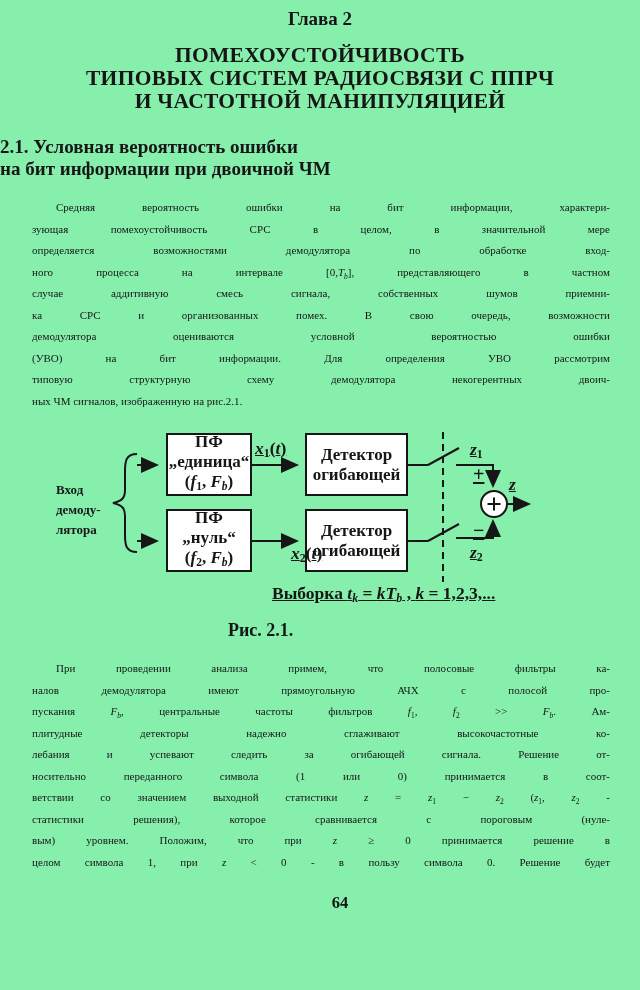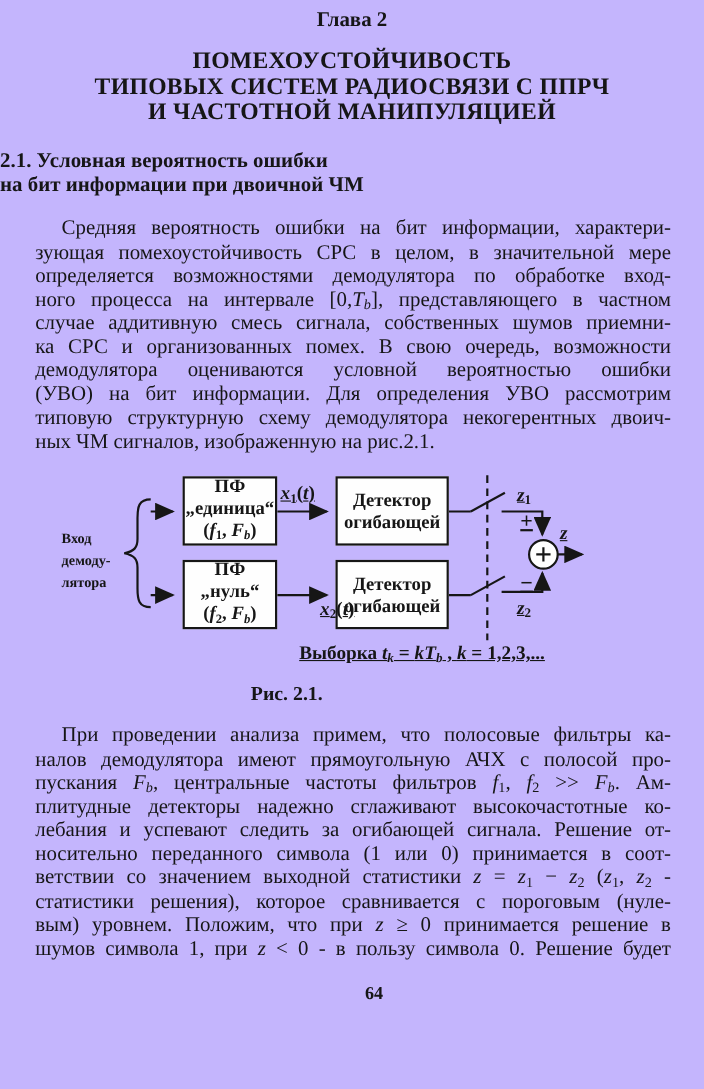--- a/index.html
+++ b/index.html
@@ -1,24 +1,24 @@
 <!DOCTYPE html>
 <html><head>
 <meta charset="utf-8">
 <style>
   html,body{margin:0;padding:0;background:#e8e8e8;}
-  .page{position:relative;width:640px;height:990px;background:#c4b5fd;overflow:hidden;
+  .page{position:relative;width:640px;height:990px;background:#86efac;overflow:hidden;
         font-family:"Liberation Serif","DejaVu Serif",serif;color:#161616;}
   .chapter{position:absolute;top:8px;left:0;width:100%;text-align:center;
            font-weight:bold;font-size:19px;}
   .title{position:absolute;top:44px;left:0;width:100%;text-align:center;
          font-weight:bold;font-size:21.5px;line-height:23px;letter-spacing:.3px;}
   .section{position:absolute;top:136px;left:0;width:100%;text-align:left;
            font-weight:bold;font-size:19px;line-height:22px;}
-  .para{position:absolute;left:32px;width:578px;font-size:19px;line-height:21.5px;}
+  .para{position:absolute;left:32px;width:578px;font-size:11px;line-height:21.5px;}
   .para .rl{text-align:justify;text-align-last:justify;height:21.5px;white-space:nowrap0;}
   .para .rl:first-child{text-indent:24px;}
   .para.end-left .rl:last-child{text-align-last:left;}
   #para1{top:197px;}
   #para2{top:658px;}
   .r-i{font-style:italic;}
   .r-sub{font-size:68%;vertical-align:-15%;}
   .r-isub{font-style:italic;font-size:68%;vertical-align:-15%;}
   .figure{position:absolute;top:430px;left:0;width:640px;height:218px;}
   .figure svg{position:absolute;left:0;top:0;}
@@ -140,18 +140,18 @@
   <div class="para" id="para2">
       <div class="rl"><span>При проведении анализа примем, что полосовые фильтры ка-</span></div>
       <div class="rl"><span>налов демодулятора имеют прямоугольную АЧХ с полосой про-</span></div>
       <div class="rl"><span>пускания </span><span class="r-i">F</span><span class="r-isub">b</span><span>, центральные частоты фильтров </span><span class="r-i">f</span><span class="r-sub">1</span><span>, </span><span class="r-i">f</span><span class="r-sub">2</span><span> &gt;&gt; </span><span class="r-i">F</span><span class="r-isub">b</span><span>. Ам-</span></div>
       <div class="rl"><span>плитудные детекторы надежно сглаживают высокочастотные ко-</span></div>
       <div class="rl"><span>лебания и успевают следить за огибающей сигнала. Решение от-</span></div>
       <div class="rl"><span>носительно переданного символа (1 или 0) принимается в соот-</span></div>
       <div class="rl"><span>ветствии со значением выходной статистики </span><span class="r-i">z</span><span> = </span><span class="r-i">z</span><span class="r-sub">1</span><span> − </span><span class="r-i">z</span><span class="r-sub">2</span><span> (</span><span class="r-i">z</span><span class="r-sub">1</span><span>, </span><span class="r-i">z</span><span class="r-sub">2</span><span> -</span></div>
       <div class="rl"><span>статистики решения), которое сравнивается с пороговым (нуле-</span></div>
       <div class="rl"><span>вым) уровнем. Положим, что при </span><span class="r-i">z</span><span> ≥ 0 принимается решение в</span></div>
-      <div class="rl"><span>шумов символа 1, при </span><span class="r-i">z</span><span> &lt; 0 - в пользу символа 0. Решение будет</span></div>
+      <div class="rl"><span>целом символа 1, при </span><span class="r-i">z</span><span> &lt; 0 - в пользу символа 0. Решение будет</span></div>
     </div>
 
   <div class="pagenum">64</div>
 
 </div>
 
 </body></html>

